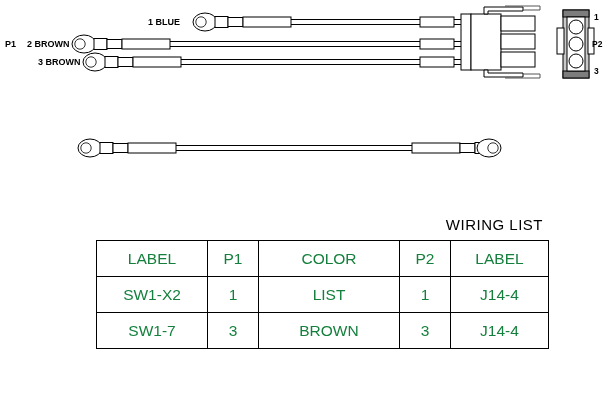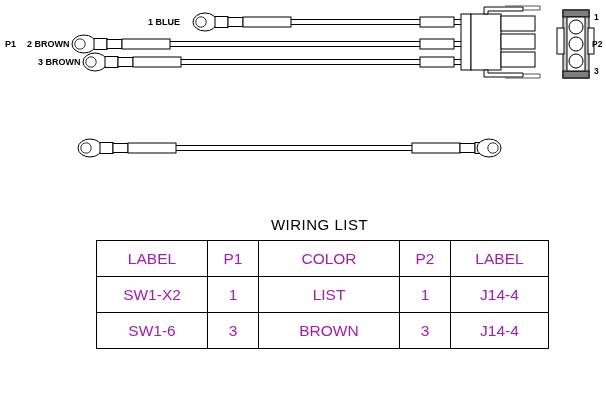--- a/index.html
+++ b/index.html
@@ -64,39 +64,39 @@
   }
 
   
   #wiring-list-block {
     position: absolute;
     left: 96px;
     top: 216px;
     width: 447px;
   }
   #wiring-list-title {
-    text-align: center;
+    text-align: right;
     font-size: 15px;
     letter-spacing: 0.5px;
     color: #000;
     margin-bottom: 7px;
     font-family: "Liberation Sans", sans-serif;
   }
   table.wl {
     border-collapse: collapse;
     width: 447px;
     table-layout: fixed;
     background: #fff;
   }
   table.wl td, table.wl th {
     border: 1px solid #000000;
     text-align: center;
     font-weight: normal;
     font-family: "Liberation Sans", sans-serif;
-    color: #a21caf;
+    color: #15803d;
     height: 35px;
     padding: 0;
     font-size: 15.5px;
     vertical-align: middle;
   }
   table.wl tr.hdr td { font-size: 15.5px; }
   td.c-label1 { width: 110px; }
   td.c-p1     { width: 50px; }
   td.c-color  { width: 140px; }
   td.c-p2     { width: 50px; }
@@ -237,21 +237,21 @@
         <tr>
           <td class="c-label1">SW1-X2</td>
           <td class="c-p1">1</td>
           <td class="c-color">LIST</td>
           <td class="c-p2">1</td>
           <td class="c-label2 bold">J14-4</td>
         </tr>
 
 
         <tr>
-          <td class="c-label1">SW1-6</td>
+          <td class="c-label1">SW1-7</td>
           <td class="c-p1">3</td>
           <td class="c-color">BROWN</td>
           <td class="c-p2">3</td>
           <td class="c-label2 bold">J14-4</td>
         </tr>
       </tbody>
     </table>
   </div>
 
 </div>

